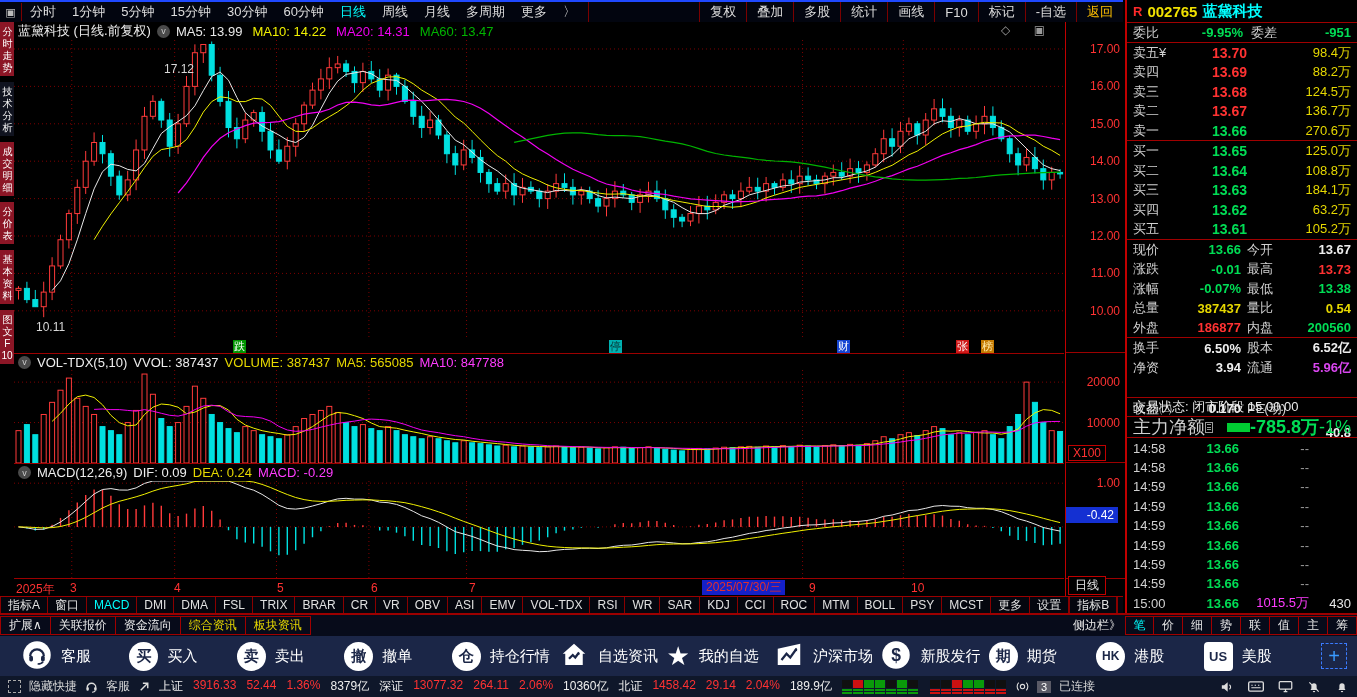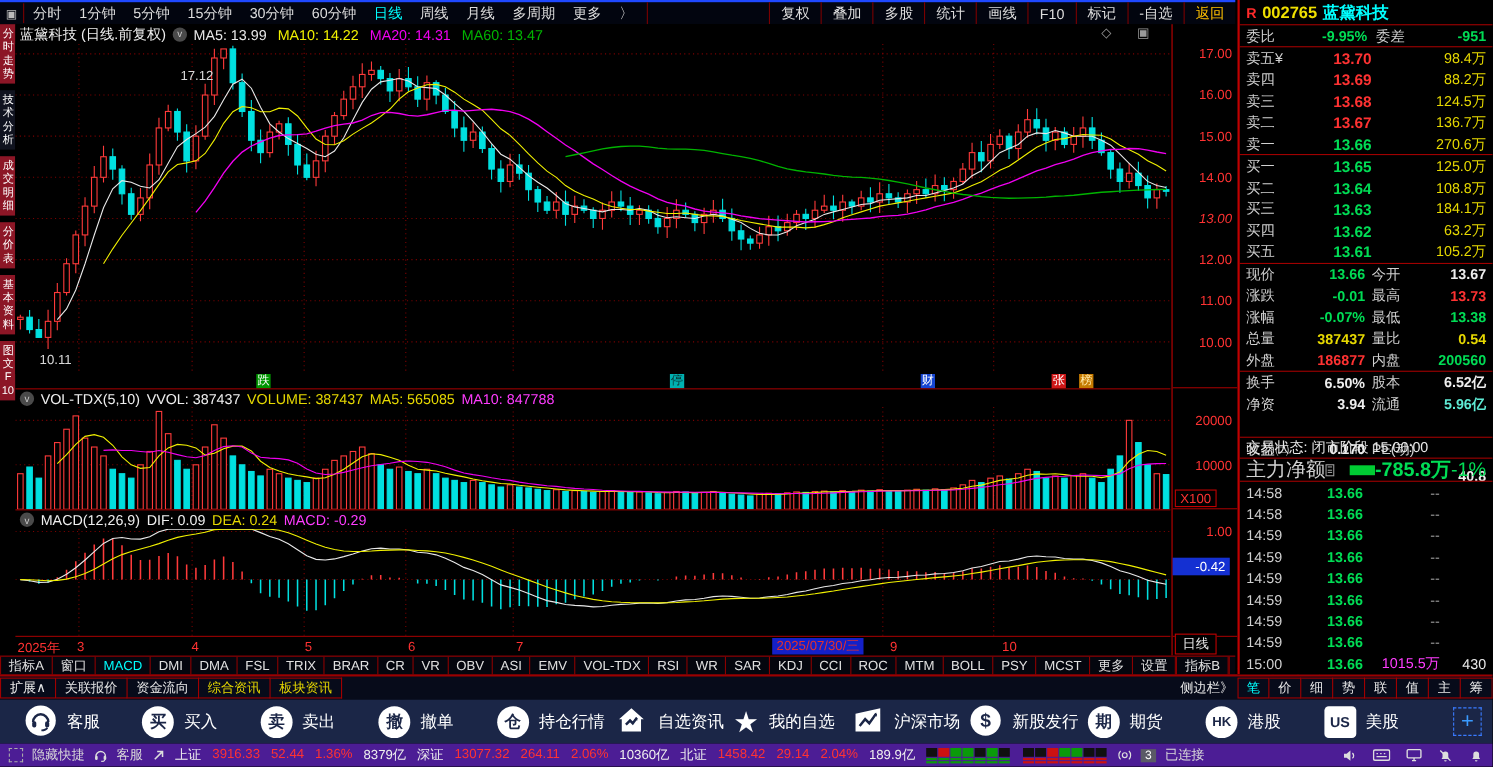--- a/index.html
+++ b/index.html
@@ -70,21 +70,21 @@
   
   .dock{position:absolute;left:0;top:636px;width:1357px;height:40px;background:#1b2647;display:flex;align-items:center;padding:0 46px 0 22px;gap:0}
   .dock-item{display:flex;align-items:center;gap:9px;flex:1;min-width:0}
   .dock-label{color:#fff;font-size:15px;white-space:nowrap}
   .cn-circle{width:29px;height:29px;border-radius:50%;background:#fff;color:#1b2647;font-weight:bold;font-size:15px;display:flex;align-items:center;justify-content:center}
   .us-square{width:29px;height:29px;border-radius:4px;background:#fff;color:#1b2647;font-weight:bold;font-size:13px;display:flex;align-items:center;justify-content:center}
   .star-glyph{color:#fff;font-size:26px;line-height:29px}
   .dock-plus{position:absolute;right:10px;top:7px;width:26px;height:26px;border:1px dashed #3a7bff;color:#3a9bff;font-size:20px;display:flex;align-items:center;justify-content:center}
 
   
-  .statusbar{position:absolute;left:0;top:676px;width:1357px;height:21px;background:#4c1d95;display:flex;align-items:center;gap:8px;padding:0 8px;font-size:12px;color:#d8d8d8}
+  .statusbar{position:absolute;left:0;top:676px;width:1357px;height:21px;background:#0f172a;display:flex;align-items:center;gap:8px;padding:0 8px;font-size:12px;color:#d8d8d8}
   .sb-icon{display:flex;align-items:center;justify-content:center}
   .dash-box{width:13px;height:13px;border:1px dashed #aaa}
   .sb-seg{white-space:nowrap}
   .heat{display:flex;flex-direction:column;gap:1px;margin:0 2px}
   .heat-row{display:flex;gap:1px}
   .heat-cell{width:10px;height:8px}
   .heat-dash{width:10px;height:2px}
   .conn-num{background:#5a5a66;color:#fff;padding:0 4px;font-size:11px}
   .sb-right{margin-left:auto;display:flex;gap:14px;align-items:center}
 
@@ -785,21 +785,21 @@
       <div class="strip-sep" style="top:330px"></div>
       <div class="strip-sep" style="top:440px"></div>
       <div class="strip-sep" style="top:556px"></div>
       <div class="abox" style="top:423px">X100</div>
       <div class="abadge" style="top:485px">-0.42</div>
       <div class="aperiod">日线</div>
     <div class="alabel" style="top: 19.9776px;">17.00</div>
         <div class="alabel" style="top: 57.384px;">16.00</div>
         <div class="alabel" style="top: 94.7905px;">15.00</div>
         <div class="alabel" style="top: 132.197px;">14.00</div>
-        <div class="alabel" style="top: 169.603px; font-style: italic;">13.00</div>
+        <div class="alabel" style="top: 169.603px;">13.00</div>
         <div class="alabel" style="top: 207.01px;">12.00</div>
         <div class="alabel" style="top: 244.416px;">11.00</div>
         <div class="alabel" style="top: 281.823px;">10.00</div>
         <div class="alabel" style="top: 353.13px;">20000</div>
         <div class="alabel" style="top: 393.565px;">10000</div>
         <div class="alabel" style="top: 454.185px;">1.00</div>
       </div>
   </div>
 
   <div class="indicator-row">
@@ -1168,21 +1168,21 @@
         <div class="drow">
           <span class="qlabel">换手</span>
           <span class="v1" style="color: rgb(238, 238, 238);">6.50%</span>
           <span class="qlabel">股本</span>
           <span class="v2" style="color: rgb(238, 238, 238);">6.52亿</span>
         </div>
         <div class="drow">
           <span class="qlabel">净资</span>
           <span class="v1" style="color: rgb(238, 238, 238);">3.94</span>
           <span class="qlabel">流通</span>
-          <span class="v2" style="color: #5eead4;">5.96亿</span>
+          <span class="v2" style="color: #d946ef;">5.96亿</span>
         </div>
         <div class="drow">
           <span class="qlabel">收益㈡</span>
           <span class="v1" style="color: rgb(238, 238, 238);">0.170</span>
           <span class="qlabel">PE(动)</span>
           <span class="v2" style="color: rgb(238, 238, 238); margin-top: 48px;">40.8</span>
         </div>
       </div>
     <div class="status-row">交易状态: 闭市阶段 15:00:00</div>
     <div class="zl-row">

